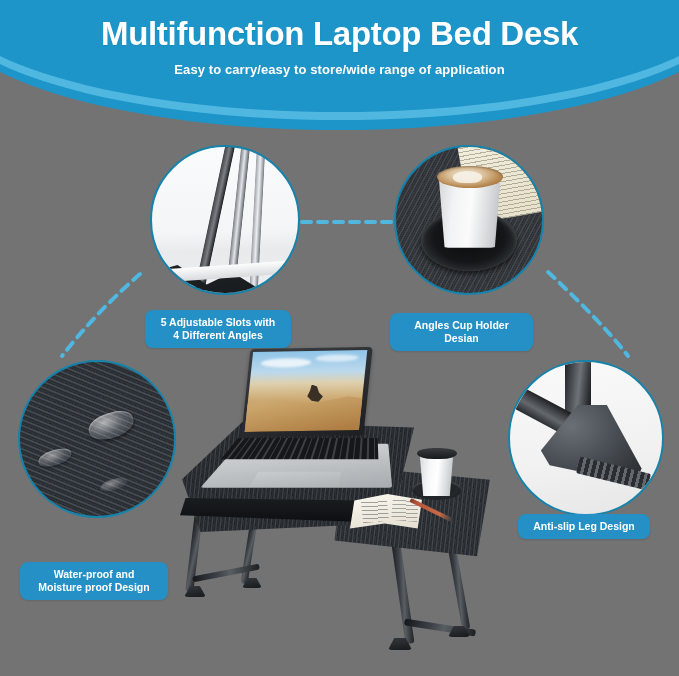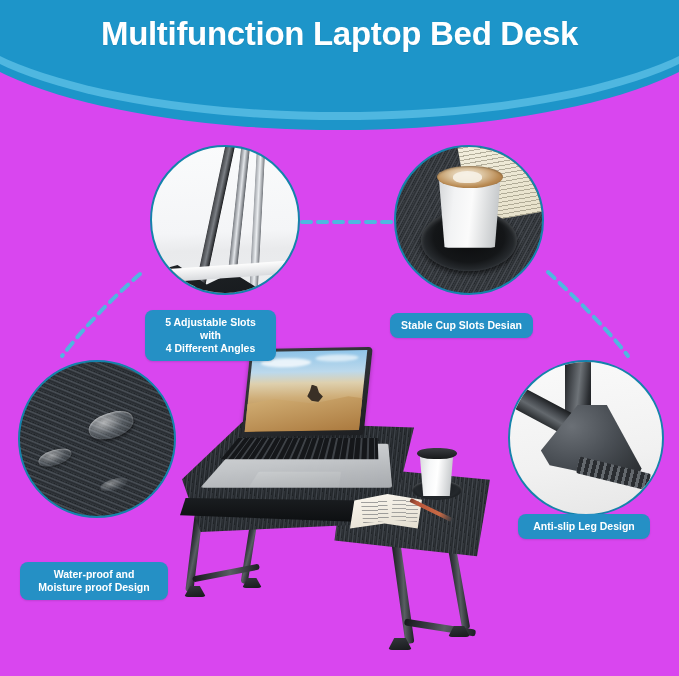--- a/index.html
+++ b/index.html
@@ -5,21 +5,21 @@
   * { box-sizing: border-box; margin: 0; padding: 0; }
   html, body {
     width: 679px; height: 676px;
     background: #ffffff;
     font-family: "Liberation Sans", sans-serif;
     overflow: hidden;
   }
   #page {
     position: relative;
     width: 679px; height: 676px;
-    background: #d946ef;
+    background: #737373;
     overflow: hidden;
   }
 
   
   .header-band {
     position: absolute;
     left: -60px; top: -230px;
     width: 799px; height: 360px;
     background: #1d95c9;
     border-radius: 0 0 50% 50% / 0 0 34% 34%;
@@ -389,43 +389,44 @@
 </head>
 <body>
 
 <div id="page">
 
   <div class="header-band"></div>
   <div class="header-arc"></div>
   <div class="header-inner"></div>
   <div class="header-text">
     <div class="title">Multifunction Laptop Bed Desk</div>
+    <div class="subtitle">Easy to carry/easy to store/wide range of application</div>
   </div>
 
   <svg class="connectors" viewBox="0 0 679 676">
     <line x1="302" y1="222" x2="392" y2="222" stroke="#4fb7e0" stroke-width="4" stroke-dasharray="9 7" stroke-linecap="round"></line>
     <path d="M140,274 C110,300 82,330 62,356" fill="none" stroke="#4fb7e0" stroke-width="4" stroke-dasharray="9 7" stroke-linecap="round"></path>
     <path d="M548,272 C578,300 608,330 628,356" fill="none" stroke="#4fb7e0" stroke-width="4" stroke-dasharray="9 7" stroke-linecap="round"></path>
   </svg>
 
   <div class="circ ph-slots" id="circle-slots" style="left:150px; top:145px; width:150px; height:150px;">
     <div class="darkbase"></div>
     <div class="lightstrip"></div>
   </div>
-  <div class="pill" style="left:145px; top:310px; width:131px;">5 Adjustable Slots with
+  <div class="pill" style="left:145px; top:310px; width:146px;">5 Adjustable Slots with
 4 Different Angles</div>
 
   <div class="circ ph-cup" id="circle-cup" style="left:394px; top:145px; width:150px; height:150px;">
     <div class="paper"></div>
     <div class="holder"></div>
     <div class="cup"></div>
     <div class="crema"></div>
     <div class="art"></div>
   </div>
-  <div class="pill" style="left:390px; top:313px; width:143px;">Stable Cup Slots Desian</div>
+  <div class="pill" style="left:390px; top:313px; width:143px;">Angles Cup Holder Desian</div>
 
   <div class="circ ph-water" id="circle-water" style="left:18px; top:360px; width:158px; height:158px;">
     <div class="drop1"></div>
     <div class="drop2"></div>
     <div class="drop3"></div>
   </div>
   <div class="pill" style="left:20px; top:526px; width:148px;margin-top:36px;">Water-proof and
 Moisture proof Design</div>
 
   <div class="circ ph-foot" id="circle-foot" style="left:508px; top:360px; width:156px; height:156px;">

